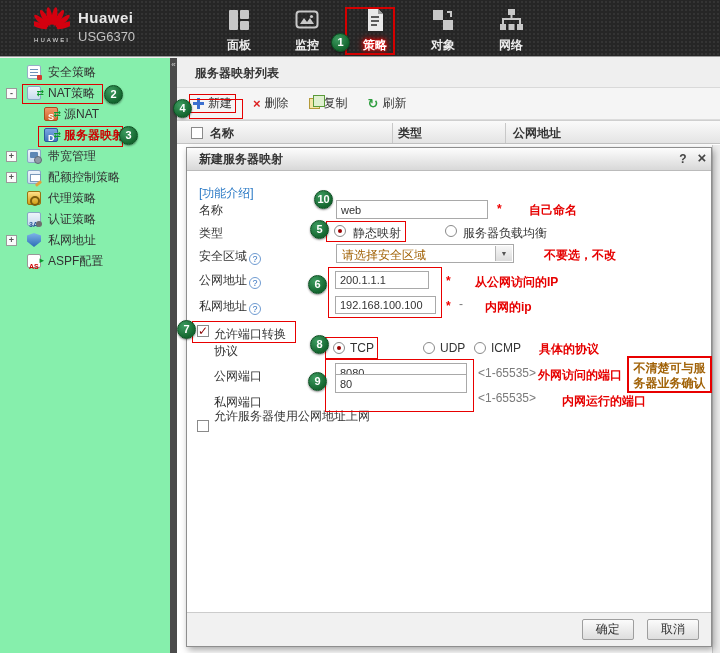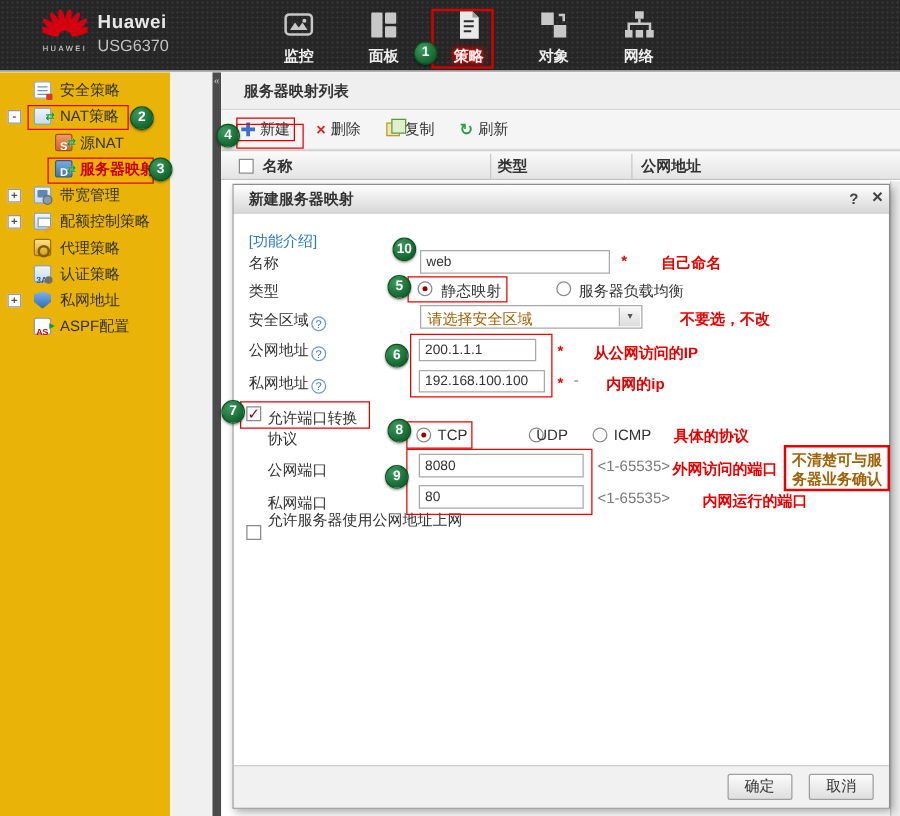--- a/index.html
+++ b/index.html
@@ -28,21 +28,21 @@
   .nav-item.active .nav-label { color:#fff; text-shadow:0 0 5px #f00,0 0 8px #c00,0 0 2px #f00; }
   .nav-redbox { position:absolute; left:345px; top:7px; width:50px; height:48px; border:2px solid #d40000; }
   
   .badge {
     position:absolute; width:19px; height:19px; border-radius:50%;
     background:radial-gradient(circle at 35% 30%, #3d9c60, #14662f 70%);
     border:1px solid #0c4f22; color:#fff; font-size:11px; font-weight:bold;
     line-height:17px; text-align:center; z-index:60; box-shadow:0 1px 2px rgba(0,0,0,.45);
   }
   
-  .sidebar { position:absolute; left:0; top:58px; width:136px; height:595px; background:#eab308; }
+  .sidebar { position:absolute; left:0; top:58px; width:170px; height:595px; background:#86efac; }
   .side-item { position:absolute; left:0; width:170px; height:21px; line-height:21px; cursor:pointer; white-space:nowrap; }
   .expander {
     position:absolute; left:6px; top:5px; width:11px; height:11px; background:#fbfbfb;
     border:1px solid #9a9a9a; line-height:9px; text-align:center; font-size:9px; color:#555; font-weight:bold;
   }
   .side-icon-slot { position:absolute; left:27px; top:3px; }
   .side-item.child .side-icon-slot { left:44px; }
   .side-label { position:absolute; left:48px; top:0; }
   .side-item.child .side-label { left:64px; }
   .side-item.sel .side-label { color:#cc0000; font-weight:bold; }
@@ -148,34 +148,34 @@
       </svg>
       <span class="logo-word">HUAWEI</span>
     </div>
     <div class="brand">
       <div class="brand-name">Huawei</div>
       <div class="brand-model">USG6370</div>
     </div>
 
     <div class="nav">
       <div class="nav-item">
+        <span><svg width="26" height="26" viewBox="0 0 26 26" fill="#c8c8c8">
+              <rect x="3" y="3" width="9" height="20" rx="1"></rect>
+              <rect x="14" y="3" width="9" height="9" rx="1"></rect>
+              <rect x="14" y="14" width="9" height="9" rx="1"></rect>
+            </svg></span>
+        <span class="nav-label">面板</span>
+      </div>
+      <div class="nav-item">
         <span><svg width="26" height="26" viewBox="0 0 26 26">
               <rect x="2.5" y="4.5" width="21" height="16" rx="3" fill="none" stroke="#c8c8c8" stroke-width="2"></rect>
               <path d="M6 17l4-6 3 4 3-4 4 6z" fill="#c8c8c8"></path>
               <circle cx="17.5" cy="9.5" r="1.6" fill="#c8c8c8"></circle>
             </svg></span>
         <span class="nav-label">监控</span>
-      </div>
-      <div class="nav-item">
-        <span><svg width="26" height="26" viewBox="0 0 26 26" fill="#c8c8c8">
-              <rect x="3" y="3" width="9" height="20" rx="1"></rect>
-              <rect x="14" y="3" width="9" height="9" rx="1"></rect>
-              <rect x="14" y="14" width="9" height="9" rx="1"></rect>
-            </svg></span>
-        <span class="nav-label">面板</span>
       </div>
       <div class="nav-item active">
         <span><svg width="26" height="26" viewBox="0 0 26 26">
               <path d="M6 2h10l5 5v17H6z" fill="#e9e9e9"></path>
               <path d="M16 2l5 5h-5z" fill="#9a9a9a"></path>
               <path d="M9 10h8M9 14h8M9 18h6" stroke="#2b2b2b" stroke-width="1.6"></path>
             </svg></span>
         <span class="nav-label">策略</span>
       </div>
       <div class="nav-item">
@@ -335,33 +335,33 @@
       <div class="redbox" style="left:5px;top:150px;width:104px;height:22px;"></div>
       <span class="cb checked" style="position:absolute;left:10px;top:154px;"></span>
       <span class="flabel" style="left:27px;top:155px;">允许端口转换</span>
       <div class="badge" style="left:-10px;top:149px;">7</div>
 
       <span class="flabel" style="left:27px;top:172px;">协议</span>
       <div class="redbox" style="left:138px;top:166px;width:53px;height:22px;"></div>
       <span class="radio checked" style="left:146px;top:171px;"></span>
       <span class="flabel" style="left:163px;top:170px;">TCP</span>
       <span class="radio" style="left:236px;top:171px;"></span>
-      <span class="flabel" style="left:242px;top:170px;text-align:right;">UDP</span>
+      <span class="flabel" style="left:253px;top:170px;text-align:right;">UDP</span>
       <span class="radio" style="left:287px;top:171px;"></span>
       <span class="flabel" style="left:304px;top:170px;">ICMP</span>
       <span class="annot" style="left:352px;top:170px;">具体的协议</span>
       <div class="badge" style="left:123px;top:164px;">8</div>
 
       <span class="flabel" style="left:27px;top:197px;">公网端口</span>
       <span class="flabel" style="left:27px;top:223px;">私网端口</span>
       <div class="redbox" style="left:138px;top:188px;width:149px;height:53px;"></div>
       <input class="txt" style="left: 148px; top: 192px; width: 132px;" value="8080">
       <span class="hint" style="left:291px;top:195px;">&lt;1-65535&gt;</span>
       <span class="annot" style="left:351px;top:196px;">外网访问的端口</span>
-      <input class="txt" style="left: 148px; top: 217px; width: 132px;" value="80">
+      <input class="txt" style="left: 148px; top: 203px; width: 132px;" value="80">
       <span class="hint" style="left:291px;top:220px;">&lt;1-65535&gt;</span>
       <span class="annot" style="left:343px;top:222px;padding-left:32px;">内网运行的端口</span>
       <div class="badge" style="left:121px;top:201px;">9</div>
 
       <div class="side-note">
         <div>不清楚可与服</div>
         <div>务器业务确认</div>
       </div>
 
       <span class="cb" style="position:absolute;left:10px;top:249px;"></span>

